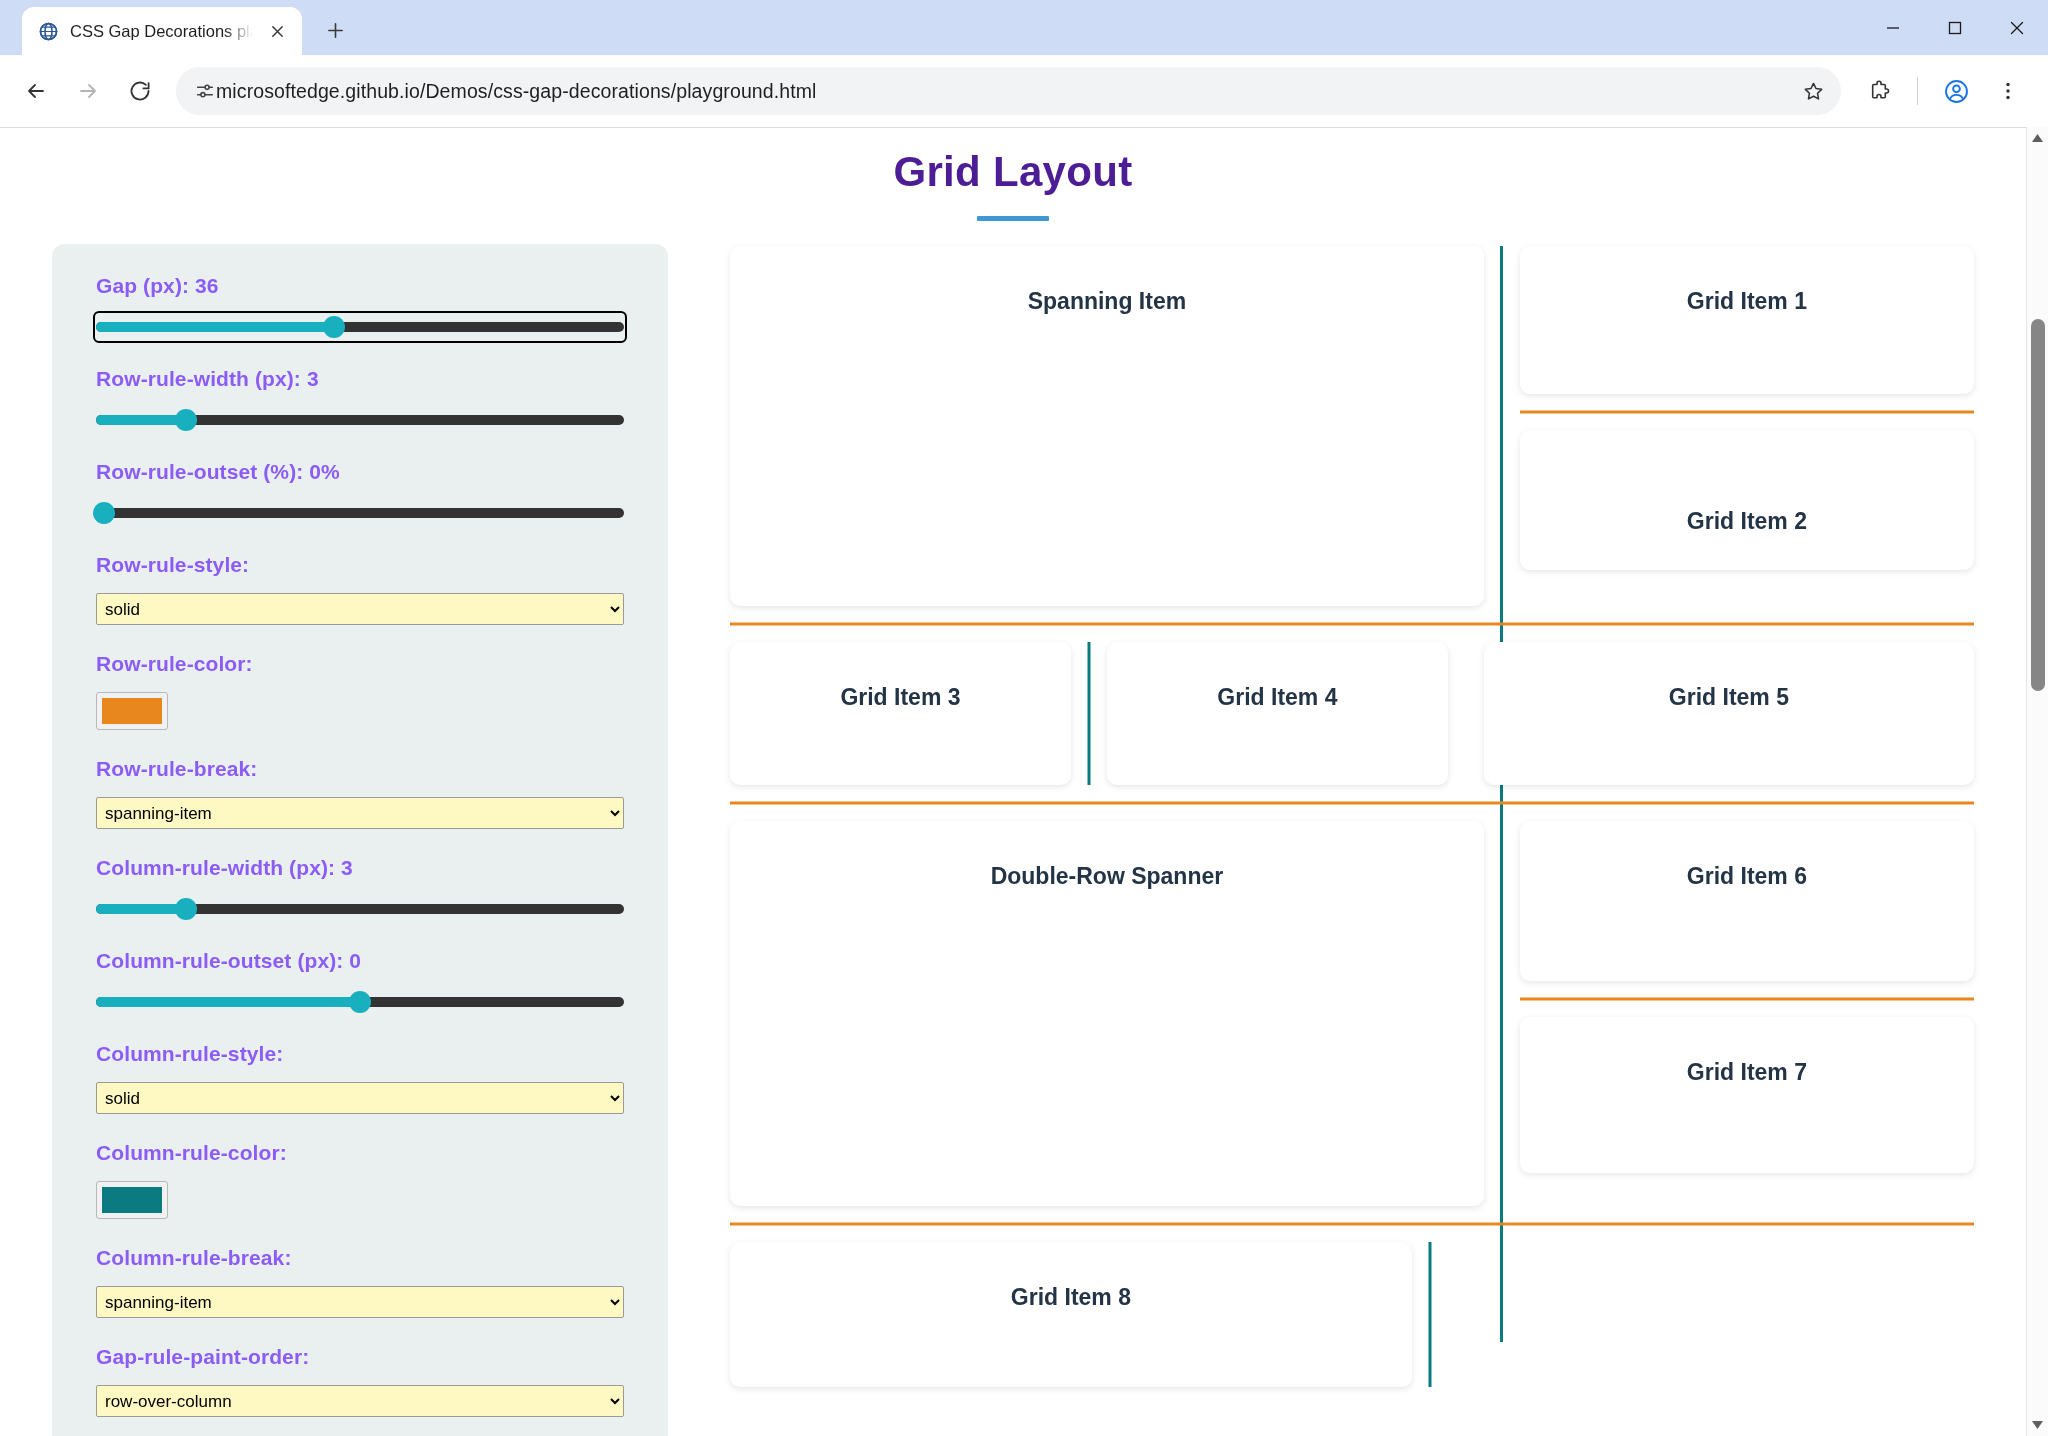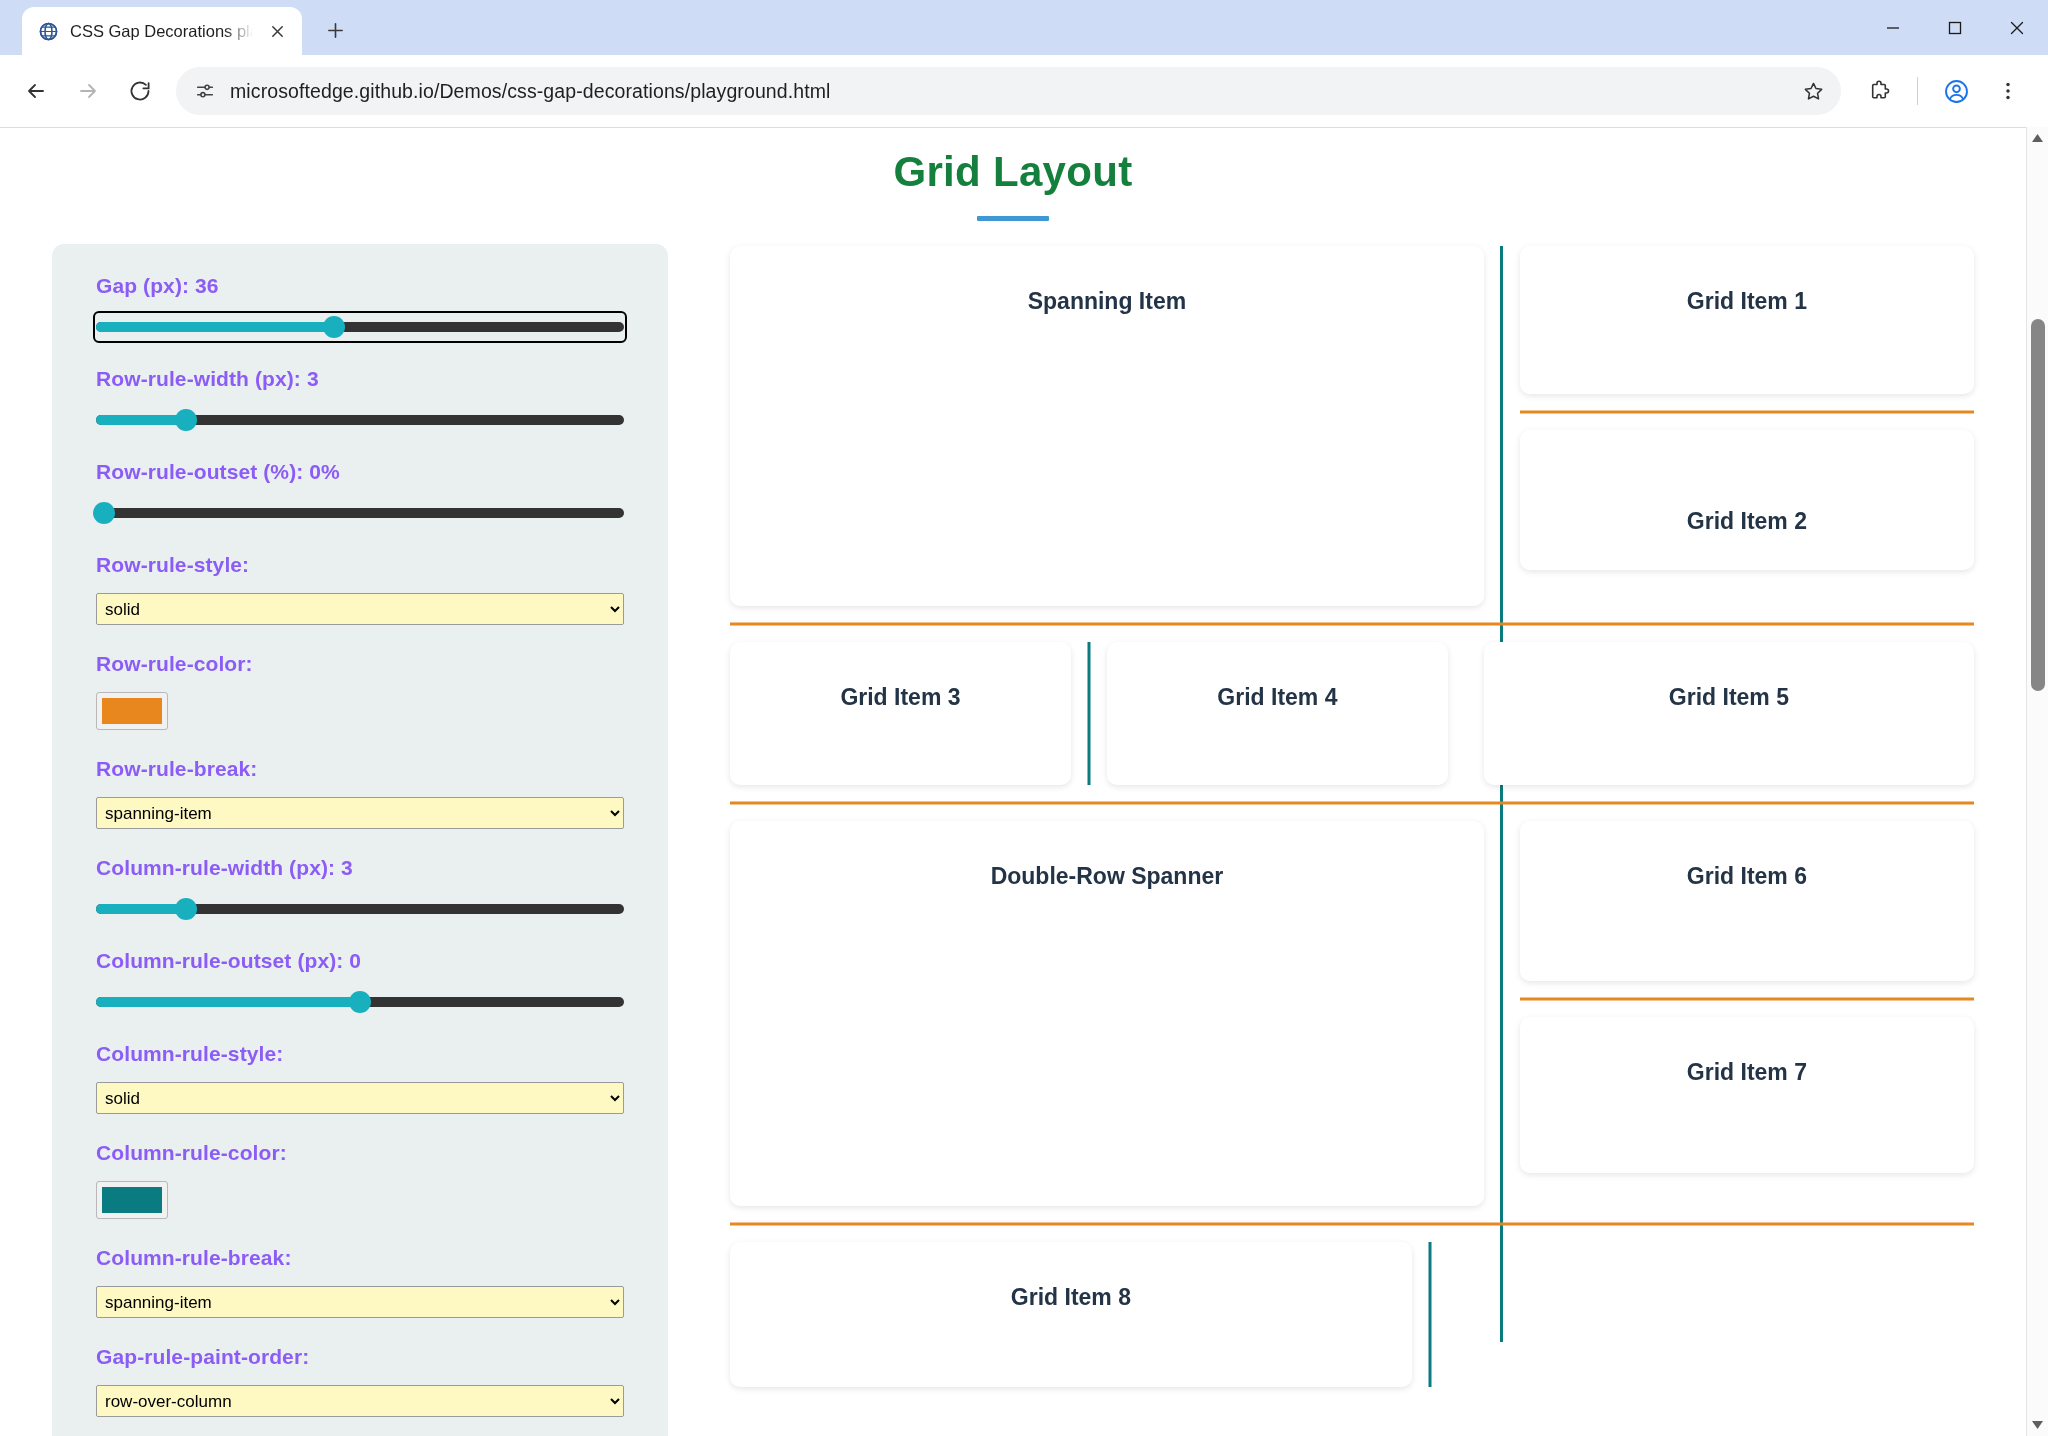--- a/index.html
+++ b/index.html
@@ -36,37 +36,37 @@
   .wincontrols { position: absolute; right: 0; top: 0; height: 55px; display: flex; }
   .wc { width: 62px; height: 55px; display: flex; align-items: center; justify-content: center; }
 
   .toolbar {
     height: 72px; background: #ffffff; display: flex; align-items: center;
     padding: 0 16px 0 12px; gap: 4px; flex-shrink: 0;
   }
   .tbtn { width: 48px; height: 48px; border-radius: 50%; display: flex; align-items: center; justify-content: center; flex-shrink: 0; }
   .omnibox {
     flex: 1; height: 48px; background: #f1f3f4; border-radius: 24px;
-    display: flex; align-items: center; padding: 0 8px 0 18px; gap: 14px;
+    display: flex; align-items: center; padding: 0 8px 0 18px; 
     margin: 0 10px 0 8px;
   }
   .omnibox-url { font-size: 19.5px; color: #1f1f1f; letter-spacing: .1px; white-space: nowrap; }
   .omnibox-spacer { flex: 1; }
   .tb-sep { width: 1px; height: 28px; background: #cfd1d4; margin: 0 10px; }
 
   
   .viewport { flex: 1; background: #fff; position: relative; display: flex; overflow: hidden; }
   .page {
     flex: 1; background: #ffffff; overflow: hidden; position: relative;
     border-top: 1px solid #dcdcdc;
   }
   .page-inner { padding: 0 52px; position: relative; height: 100%; }
 
   h1.page-title {
-    text-align: center; color: #15803d; font-size: 42px; font-weight: bold;
+    text-align: center; color: #4c1d95; font-size: 42px; font-weight: bold;
     padding-top: 20px; letter-spacing: .3px;
   }
   .title-underline { width: 72px; height: 5px; background: #3f97d3; margin: 20px auto 0; border-radius: 1px; }
 
   .layout { display: flex; gap: 62px; margin-top: 23px; align-items: flex-start; }
 
   
   .controls {
     width: 616px; background: #eaeff0; border-radius: 12px;
     padding: 30px 44px 34px 44px; flex-shrink: 0;

